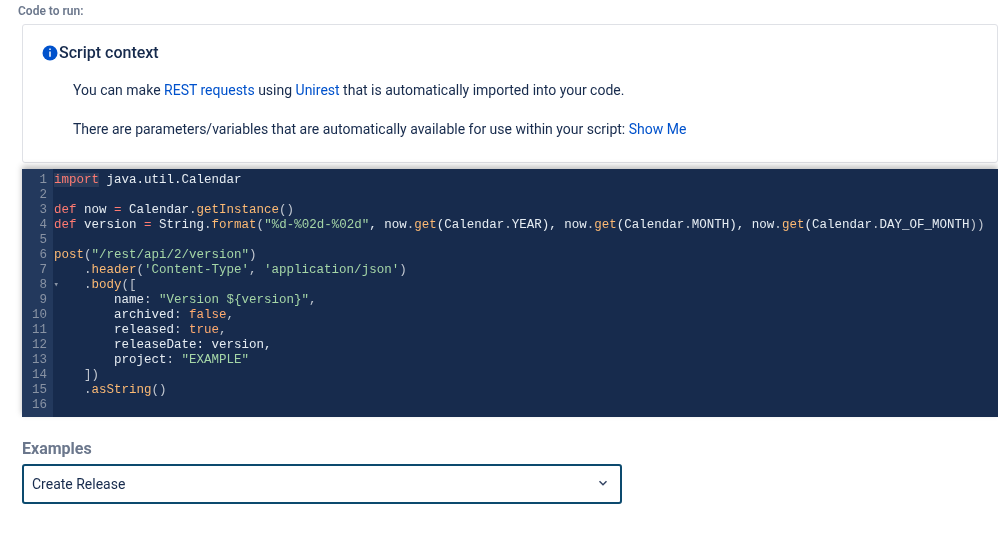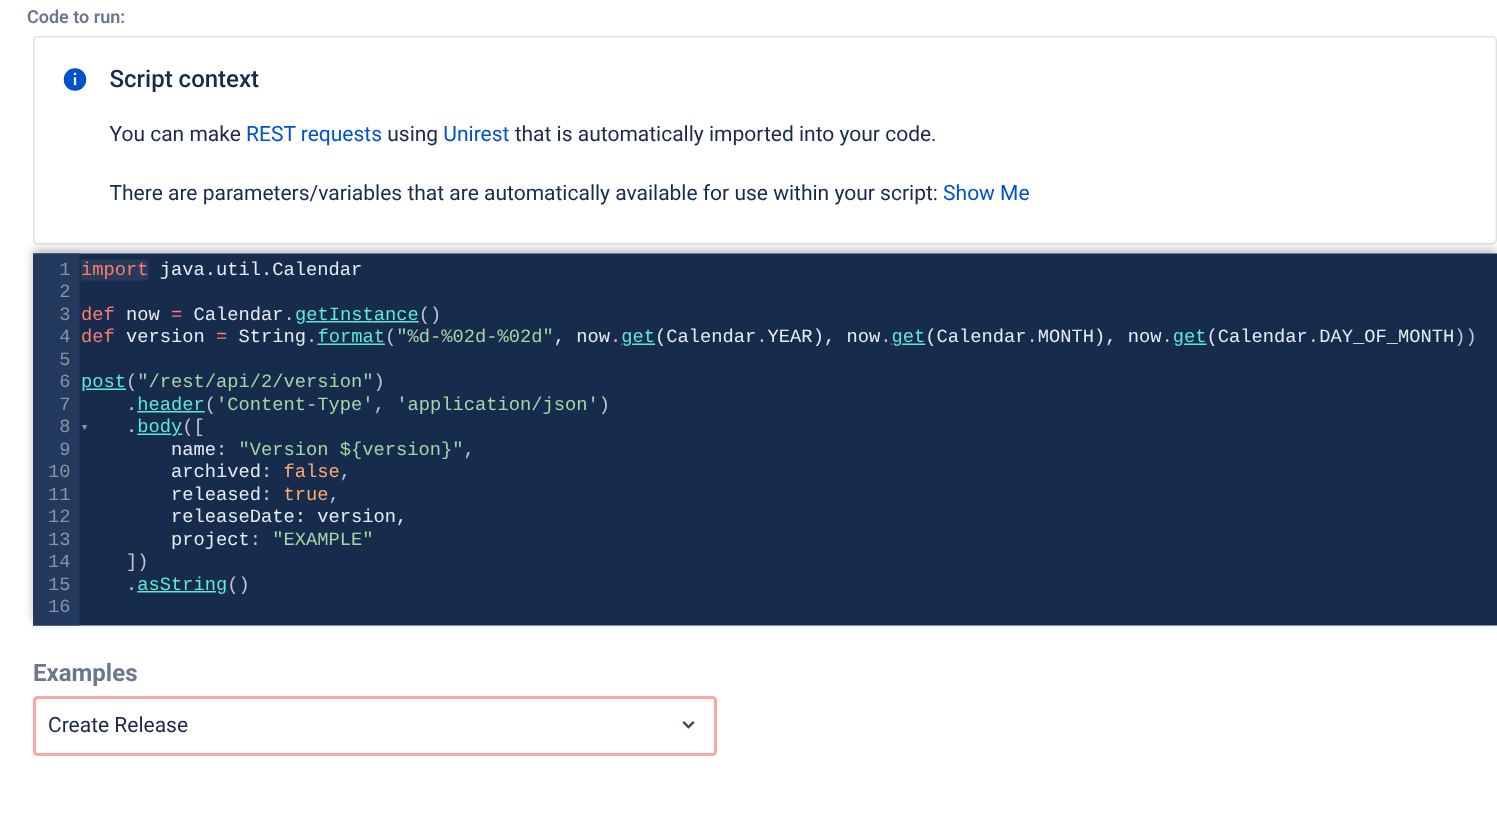--- a/index.html
+++ b/index.html
@@ -19,21 +19,20 @@
       border: 1px solid #dfe1e6;
       border-radius: 3px;
       margin: 0 0 0 22px;
       padding: 18px 18px 22px 18px;
       background: #fff;
       position: relative;
     }
     .info-header {
       display: flex;
       align-items: center;
-      gap: 14px;
       margin-bottom: 18px;
     }
     .info-icon {
       width: 18px;
       height: 18px;
       display: flex;
       align-items: center;
       justify-content: center;
       flex-shrink: 0;
     }
@@ -81,42 +80,42 @@
     }
     .code-lines {
       padding: 4px 8px 4px 1px;
       color: #c1c7d0;
       white-space: pre;
       overflow-x: auto;
       flex: 1;
     }
     .code-lines .line { height: 15px; display: block; }
     .kw { color: #ff7b72; }
-    .fn { color: #5eead4; text-decoration: underline; }
+    .fn { color: #fdba74; }
     .str { color: #a5d6a7; }
     .bool { color: #ffab70; text-align: center; }
     .op { color: #ff7b72; }
     .ident { color: #e6edf3; }
     .prop { color: #e6edf3; }
     .dot { color: #c1c7d0; }
     .paren { color: #c1c7d0; }
 
     .examples-wrap {
       margin: 22px 0 0 22px;
     }
     .examples-label {
       font-size: 16px;
       font-weight: 700;
       color: #6b778c;
       margin-bottom: 6px;
     }
     .select-box {
-      width: 456px;
+      width: 600px;
       height: 40px;
-      border: 2px solid #fca5a5;
+      border: 2px solid #0c4a6e;
       border-radius: 3px;
       display: flex;
       align-items: center;
       justify-content: space-between;
       padding: 0 10px 0 8px;
       background: #fff;
       cursor: pointer;
     }
     .select-value {
       font-size: 14px;

